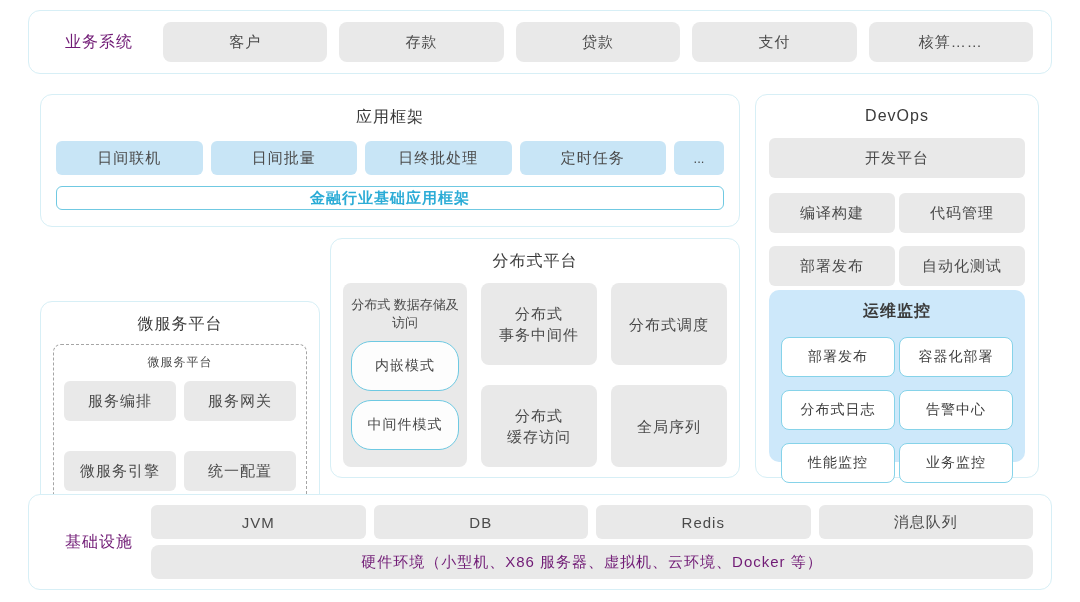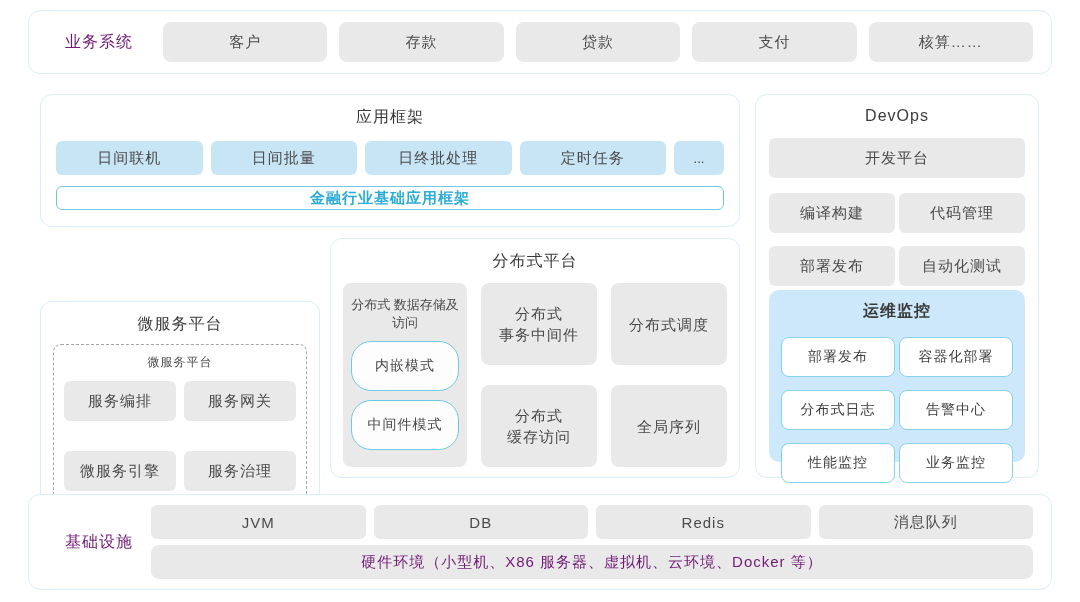--- a/index.html
+++ b/index.html
@@ -132,20 +132,21 @@
   </div>
 
   <div class="section" id="micro">
     <div class="sec-title">微服务平台</div>
     <div class="dashed">
       <div class="inner-title">微服务平台</div>
       <div class="grid2">
         <div class="btn gray">服务编排</div>
         <div class="btn gray">服务网关</div>
         <div class="btn gray">微服务引擎</div>
+        <div class="btn gray">统一配置</div>
         <div class="btn gray">服务治理</div>
         <div class="btn gray">链路监控</div>
       </div>
     </div>
   </div>
 
   <div class="section" id="dist">
     <div class="sec-title">分布式平台</div>
     <div class="dist-grid">
       <div class="graybox dist-col1">

